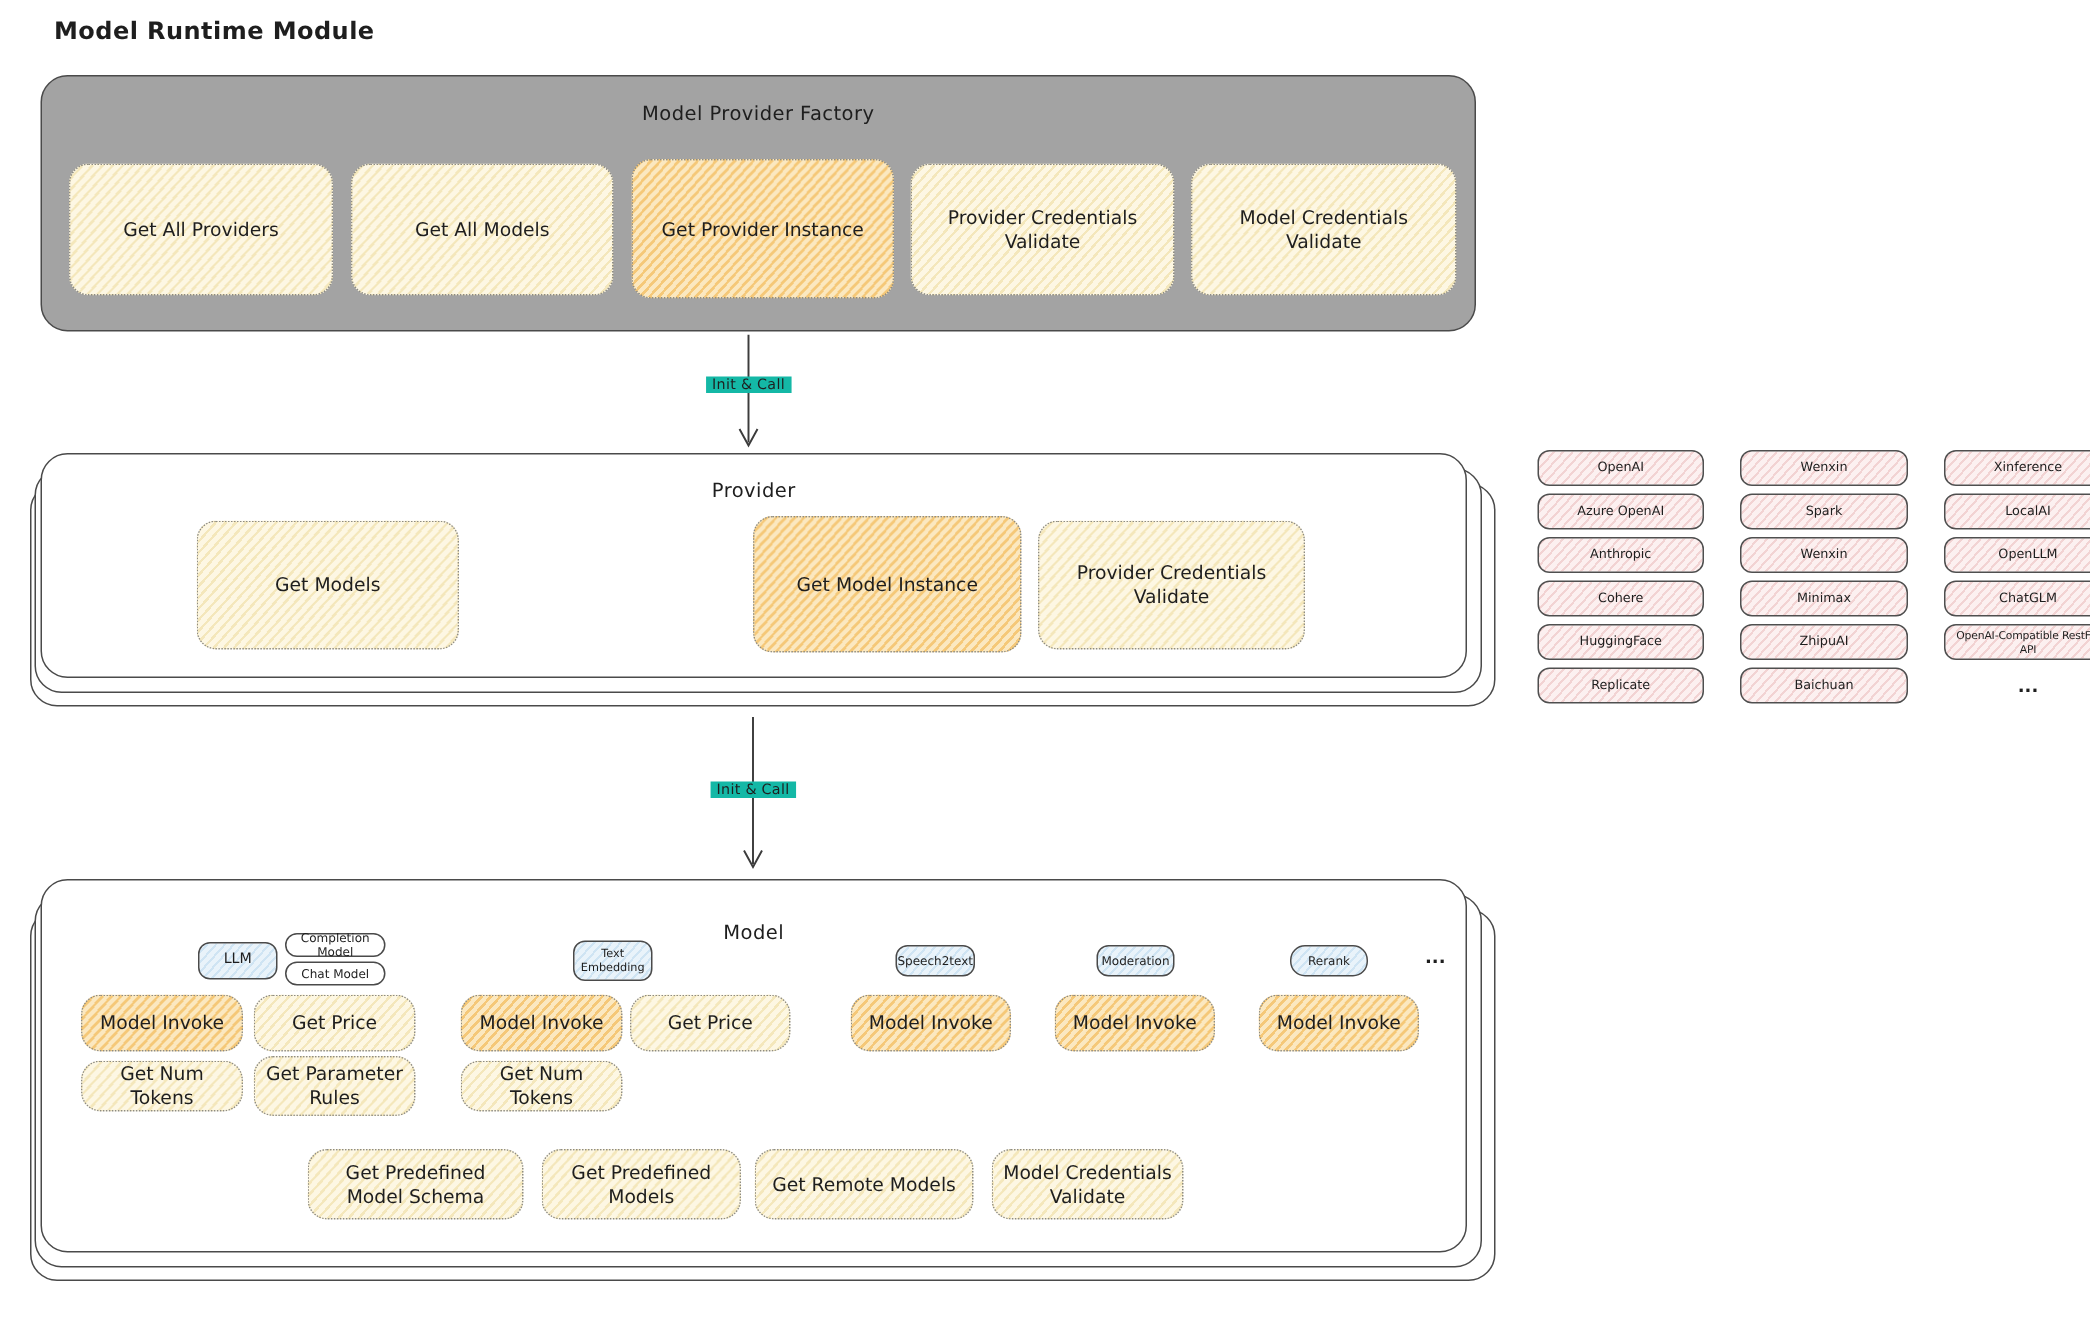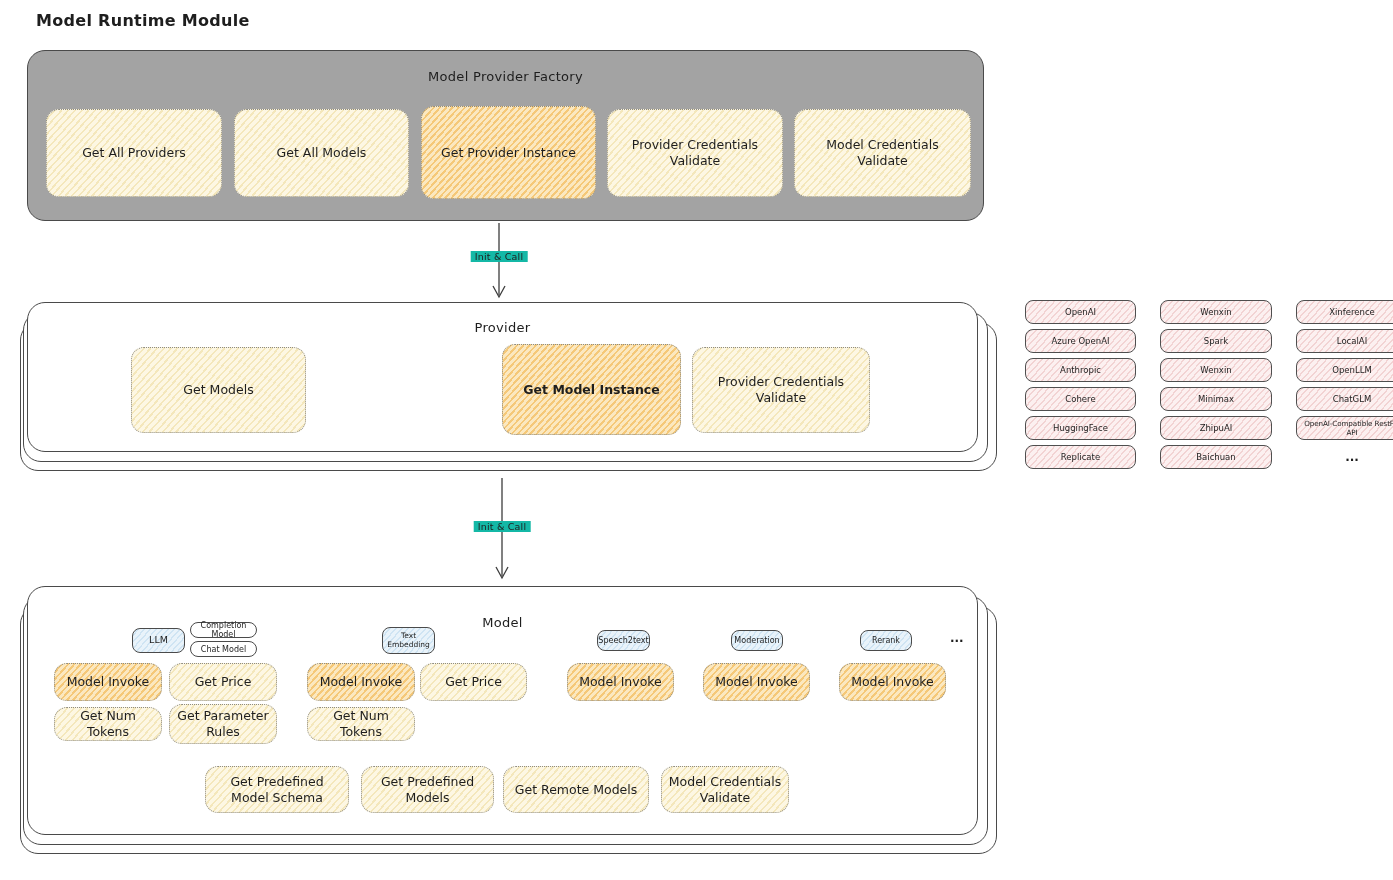--- a/index.html
+++ b/index.html
@@ -64,21 +64,21 @@
   <path d="M1,63 L7,74 L13,63" fill="none" stroke="#3c3c3c" stroke-width="1.3"></path>
 </svg>
 <div class="arrow-label" style="left:499px; top:251px;">Init &amp; Call</div>
 
 <div class="stack" style="left:27px; top:302px; width:951px; height:150px;">
   <div class="layer l2"></div>
   <div class="layer l1"></div>
   <div class="front">
     <div class="panel-title" style="top:17px;">Provider</div>
     <div class="node" style="left:103px; top:44px; width:175px; height:86px;">Get Models</div>
-    <div class="node hl" style="left:474px; top:41px; width:179px; height:91px;font-weight:bold;">Get Model Instance</div>
+    <div class="node hl" style="left:474px; top:41px; width:179px; height:91px;">Get Model Instance</div>
     <div class="node" style="left:664px; top:44px; width:178px; height:86px;">Provider Credentials Validate</div>
   </div>
 </div>
 
 <div class="pills">
   <div class="pill">OpenAI</div>
   <div class="pill">Wenxin</div>
   <div class="pill">Xinference</div>
   <div class="pill">Azure OpenAI</div>
   <div class="pill">Spark</div>
@@ -108,21 +108,21 @@
   <div class="layer l1"></div>
   <div class="front">
     <div class="panel-title" style="top:28px;">Model</div>
 
     <div class="tab" style="left:104px; top:41px; width:53px; height:25px; font-size:9.5px;">LLM</div>
     <div class="tag" style="left:162px; top:35px; width:67px; height:16px;">Completion Model</div>
     <div class="tag" style="left:162px; top:54px; width:67px; height:16px;">Chat Model</div>
     <div class="tab" style="left:354px; top:40px; width:53px; height:27px; font-size:7.5px;">Text Embedding</div>
     <div class="tab" style="left:569px; top:43px; width:53px; height:21px;">Speech2text</div>
     <div class="tab" style="left:703px; top:43px; width:52px; height:21px;">Moderation</div>
-    <div class="tab" style="left:832px; top:43px; width:52px; height:21px;">Rerank</div>
+    <div class="tab" style="left:832px; top:43px; width:52px; height:21px;border-radius:10px;">Rerank</div>
     <div class="ellipsis" style="left:922px; top:44px;">...</div>
 
     <div class="node hl" style="left:26px; top:76px; width:108px; height:38px;">Model Invoke</div>
     <div class="node" style="left:141px; top:76px; width:108px; height:38px;">Get Price</div>
     <div class="node hl" style="left:279px; top:76px; width:108px; height:38px;">Model Invoke</div>
     <div class="node" style="left:392px; top:76px; width:107px; height:38px;">Get Price</div>
     <div class="node hl" style="left:539px; top:76px; width:107px; height:38px;">Model Invoke</div>
     <div class="node hl" style="left:675px; top:76px; width:107px; height:38px;">Model Invoke</div>
     <div class="node hl" style="left:811px; top:76px; width:107px; height:38px;">Model Invoke</div>
 

